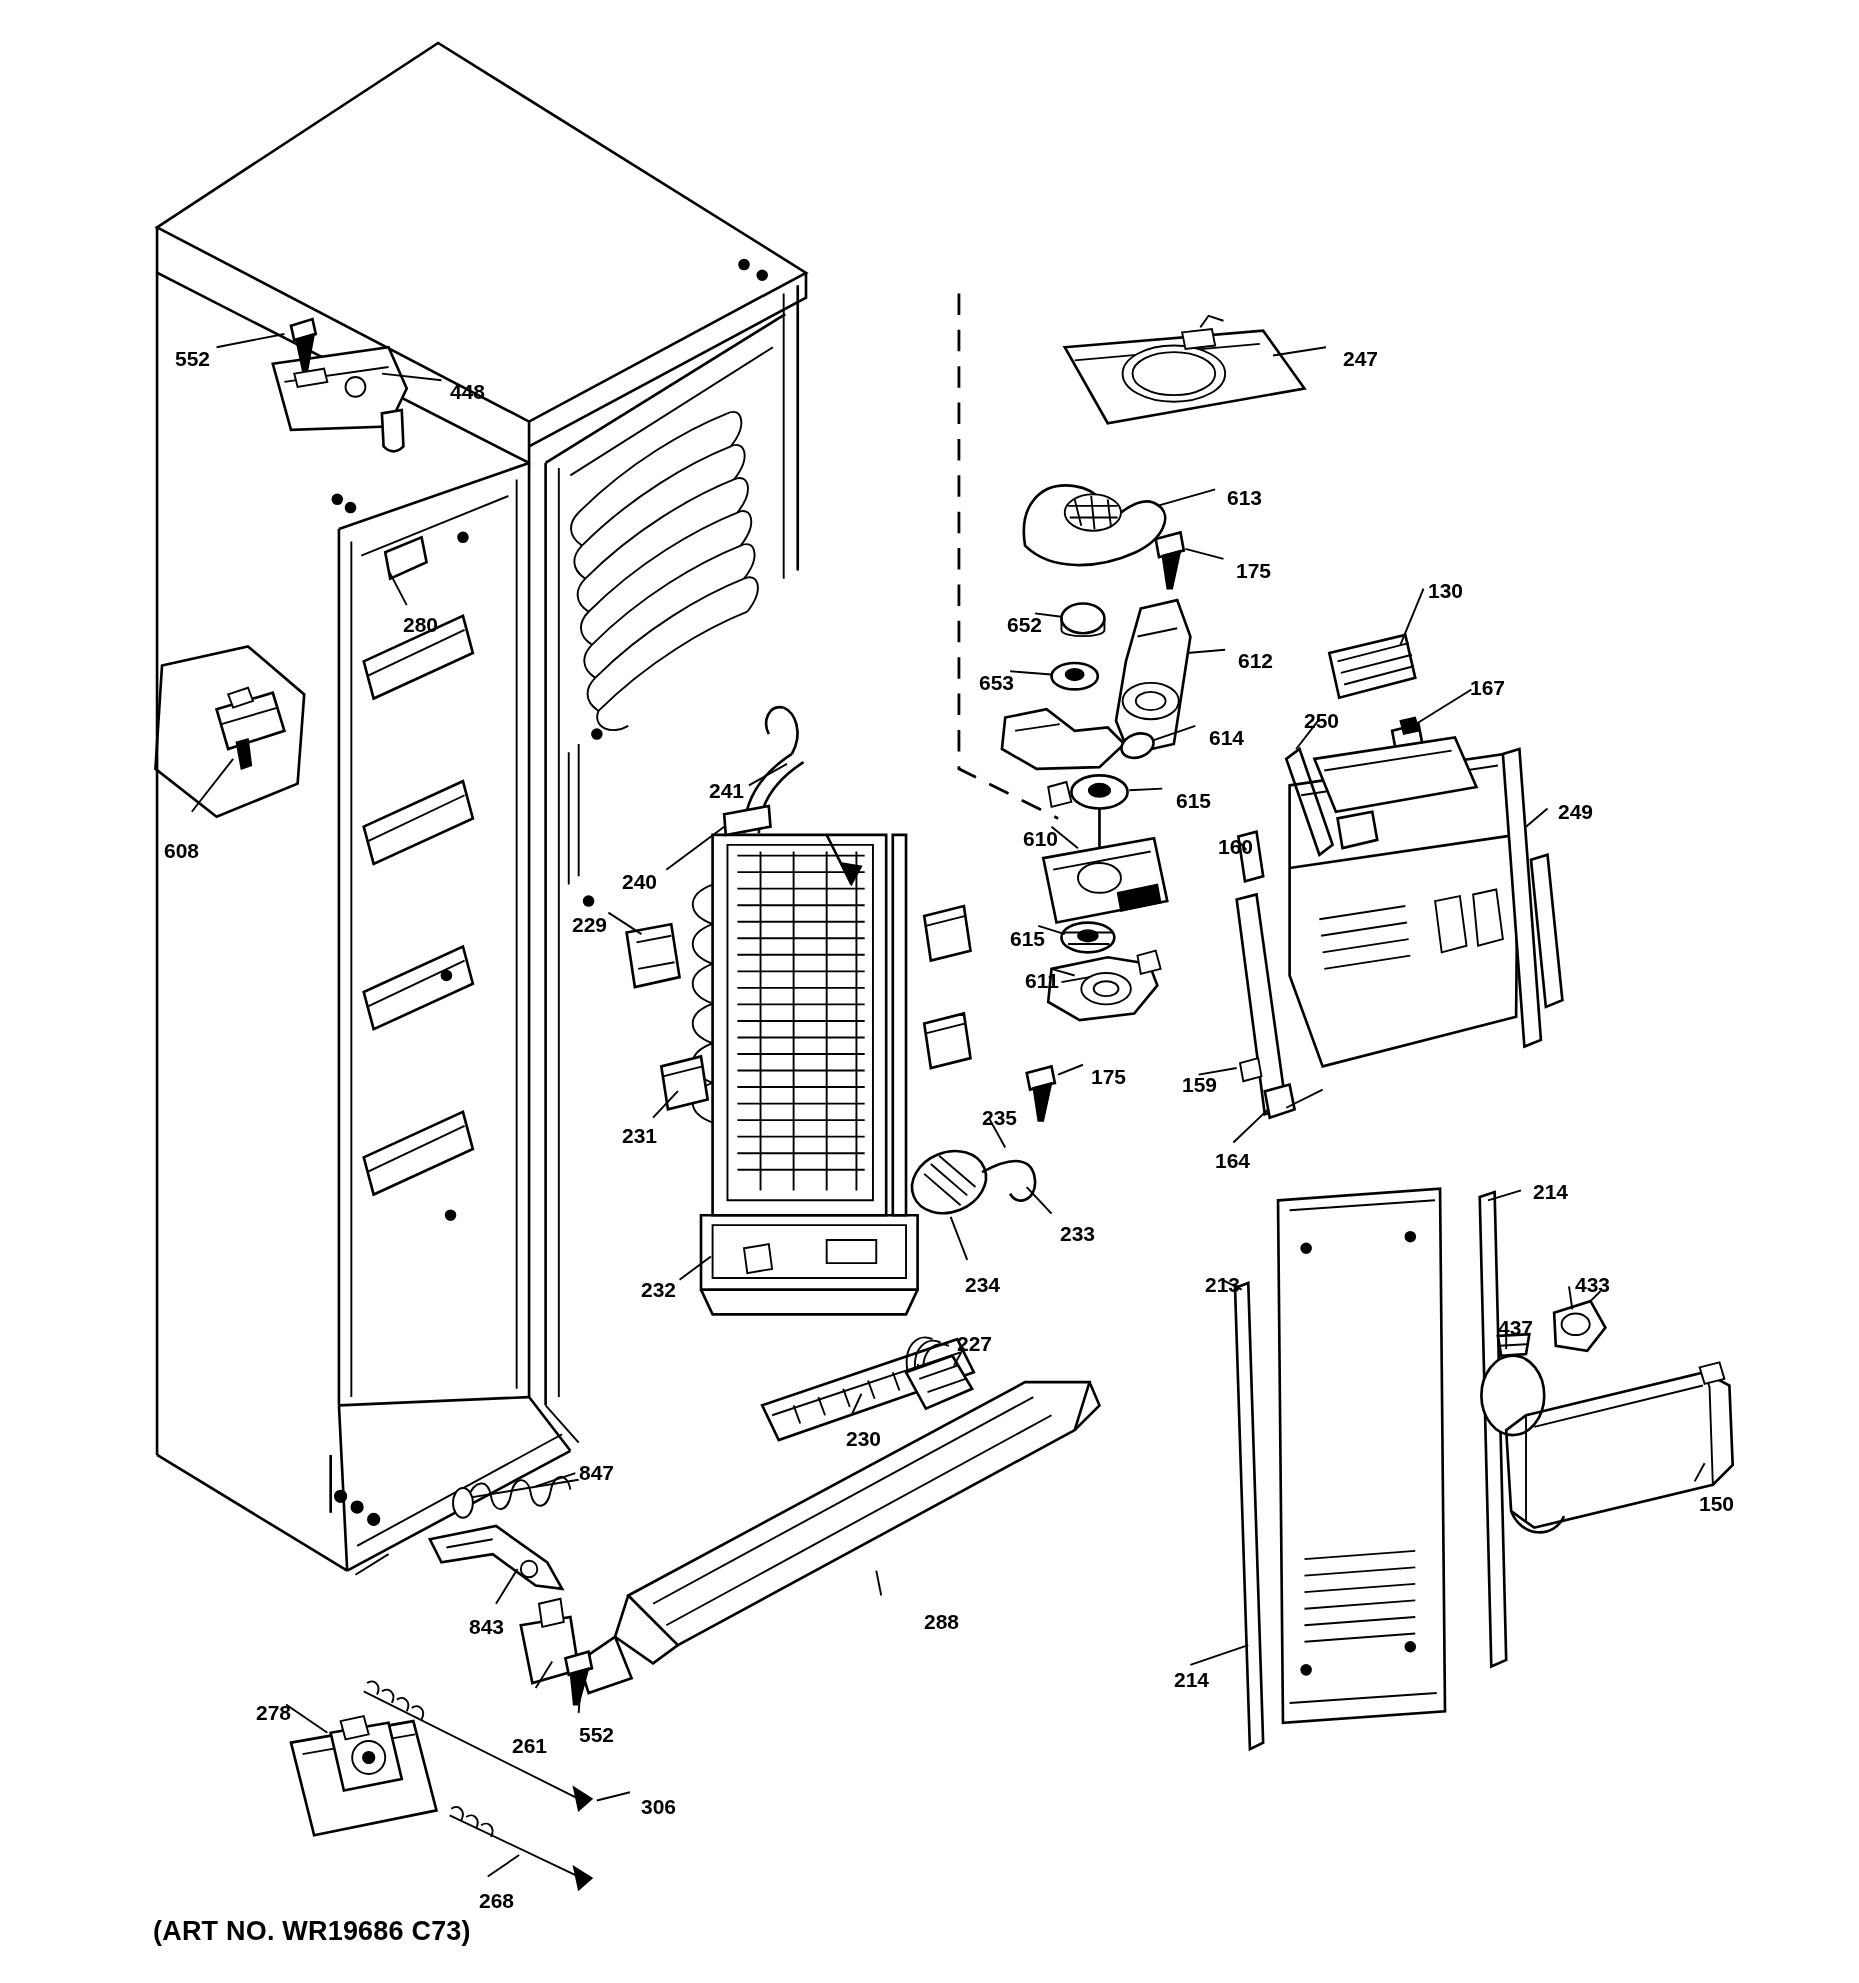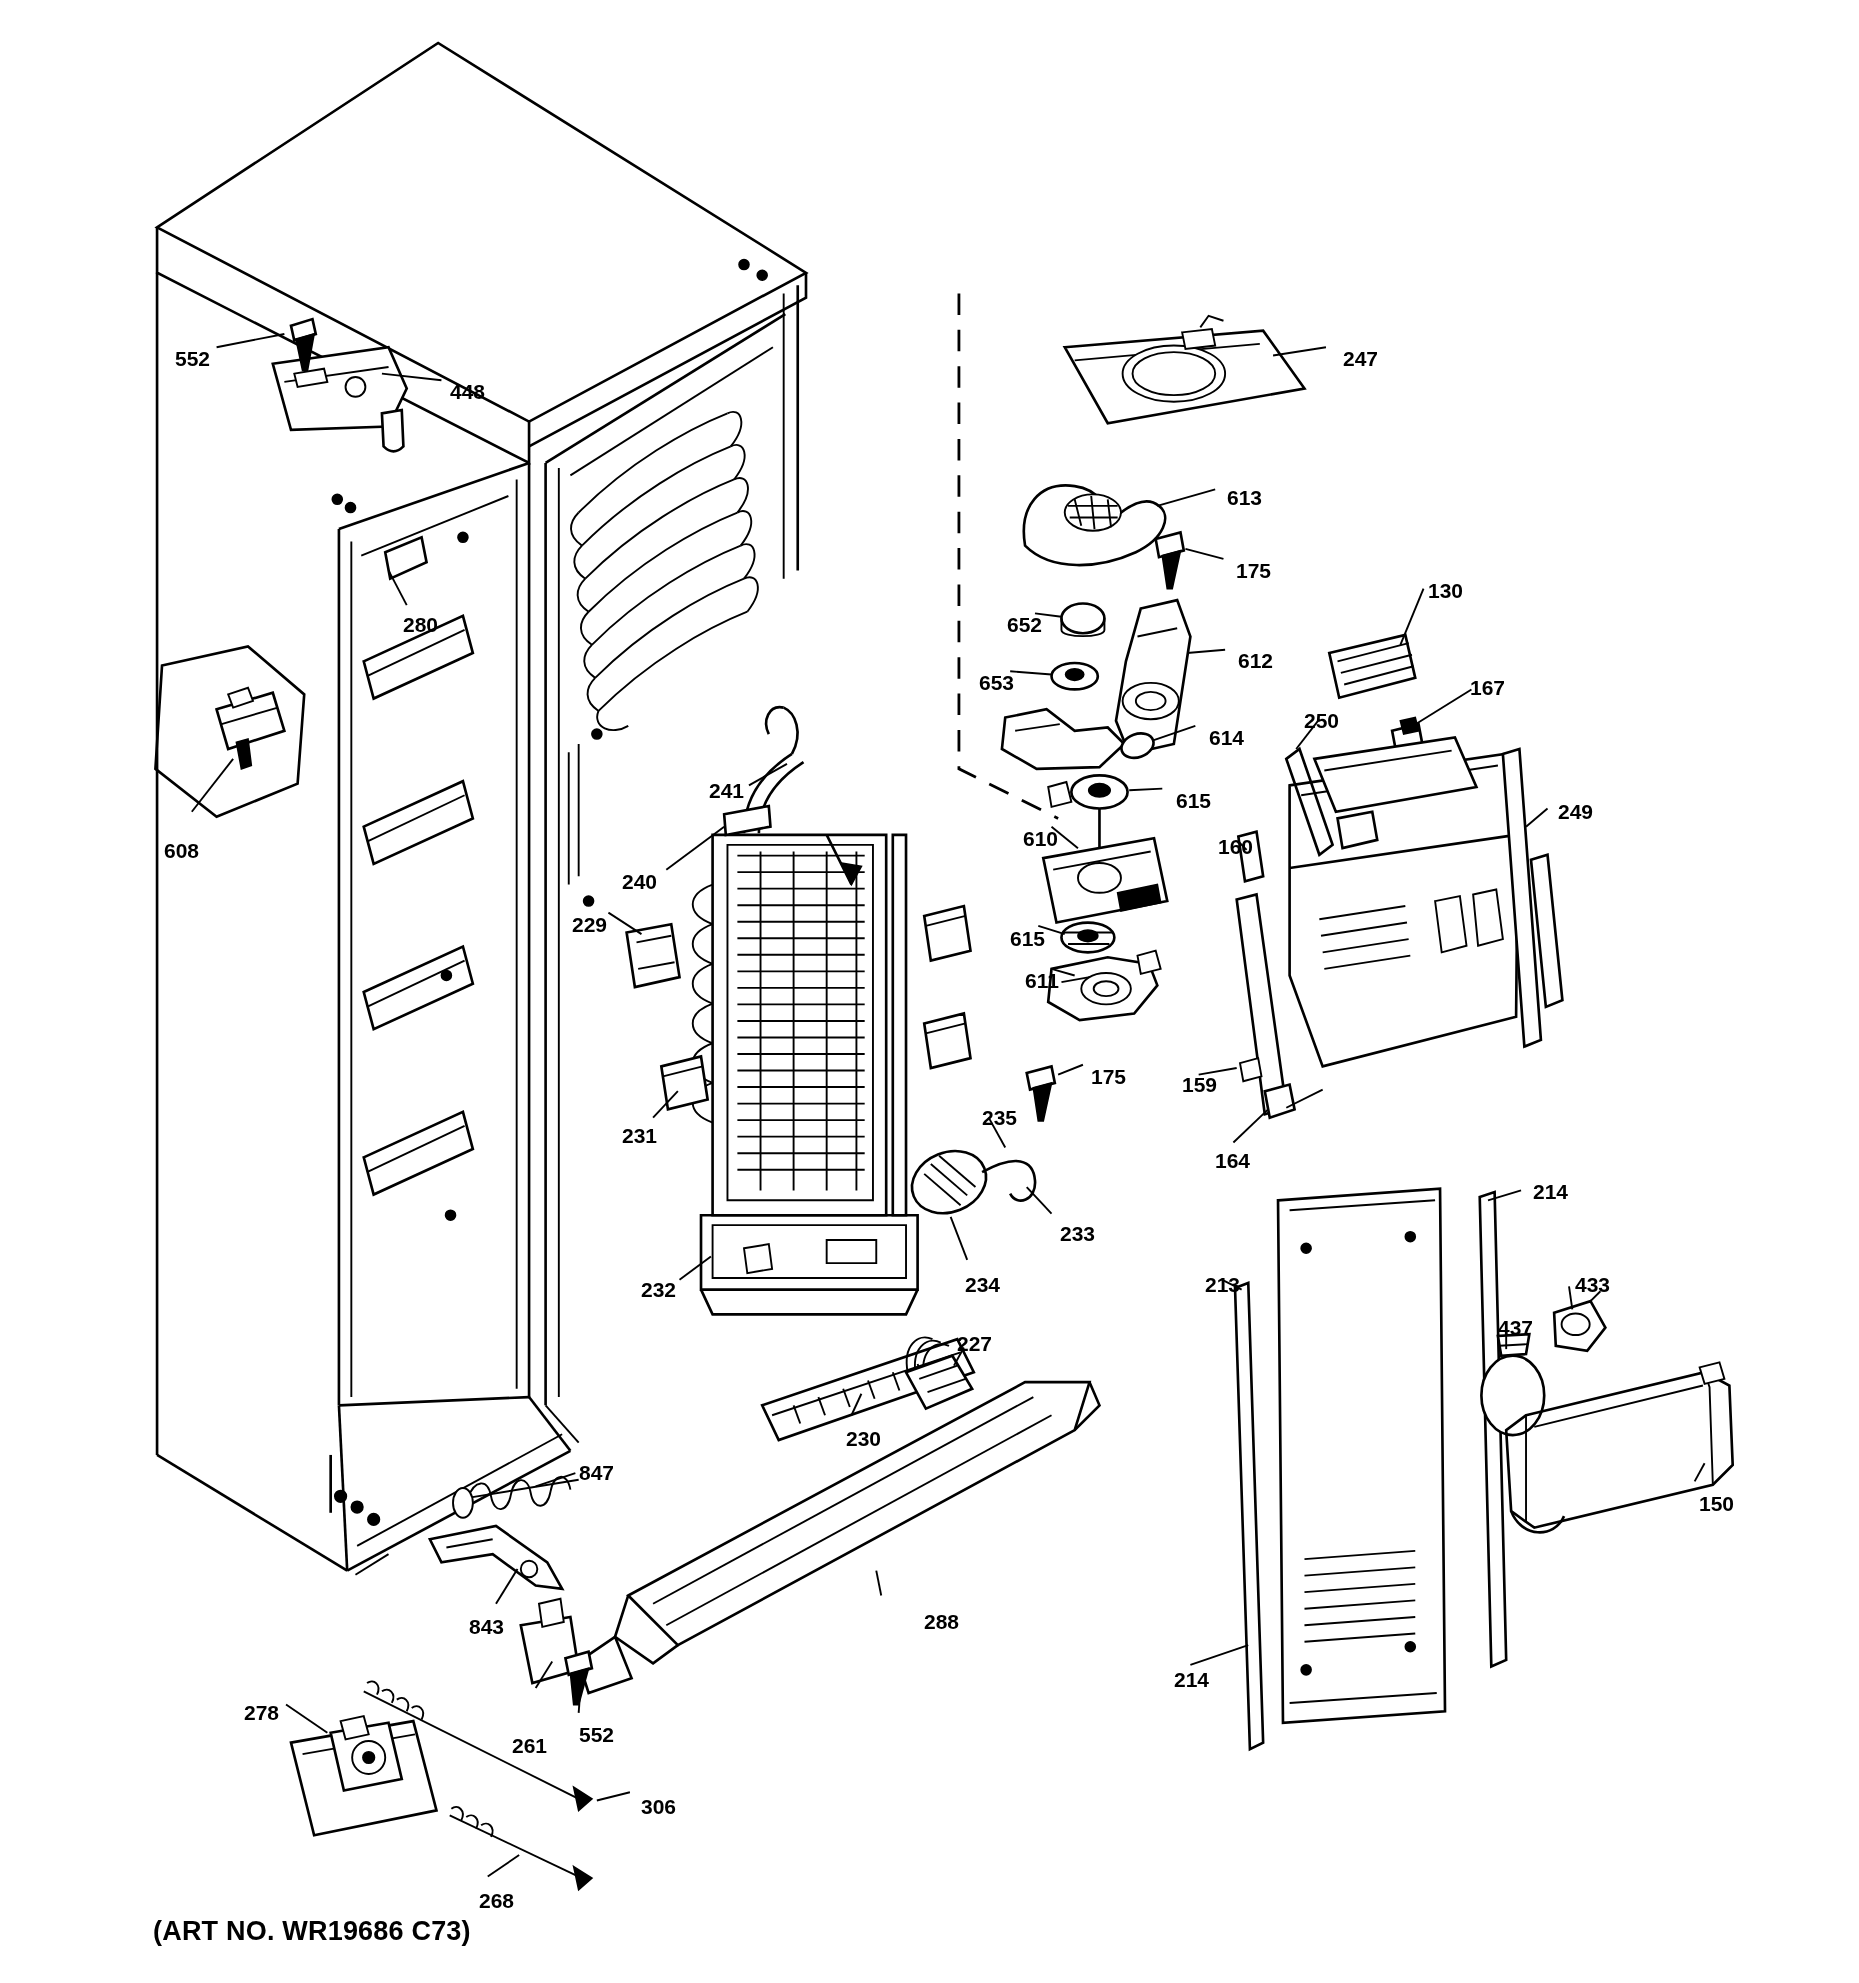--- a/index.html
+++ b/index.html
@@ -490,21 +490,21 @@
       <div class="callout" style="left: 572px; top: 913px;">229</div>
       <div class="callout" style="left: 622px; top: 1124px;">231</div>
       <div class="callout" style="left: 641px; top: 1278px;">232</div>
       <div class="callout" style="left: 846px; top: 1427px;">230</div>
       <div class="callout" style="left: 957px; top: 1332px;">227</div>
       <div class="callout" style="left: 924px; top: 1610px;">288</div>
       <div class="callout" style="left: 579px; top: 1461px;">847</div>
       <div class="callout" style="left: 469px; top: 1615px; text-align: center;">843</div>
       <div class="callout" style="left: 512px; top: 1734px;">261</div>
       <div class="callout" style="left: 579px; top: 1723px;">552</div>
-      <div class="callout" style="left: 244px; top: 1701px; text-align: center;">278</div>
+      <div class="callout" style="left: 256px; top: 1701px; text-align: center;">278</div>
       <div class="callout" style="left: 479px; top: 1889px;">268</div>
       <div class="callout" style="left: 641px; top: 1795px;">306</div>
       <div class="callout" style="left: 965px; top: 1273px;">234</div>
       <div class="callout" style="left: 1060px; top: 1222px;">233</div>
       <div class="callout" style="left: 982px; top: 1106px;">235</div>
       <div class="callout" style="left: 1091px; top: 1065px;">175</div>
       <div class="callout" style="left: 1343px; top: 347px;">247</div>
       <div class="callout" style="left: 1227px; top: 486px;">613</div>
       <div class="callout" style="left: 1236px; top: 559px;">175</div>
       <div class="callout" style="left: 1007px; top: 613px;">652</div>

